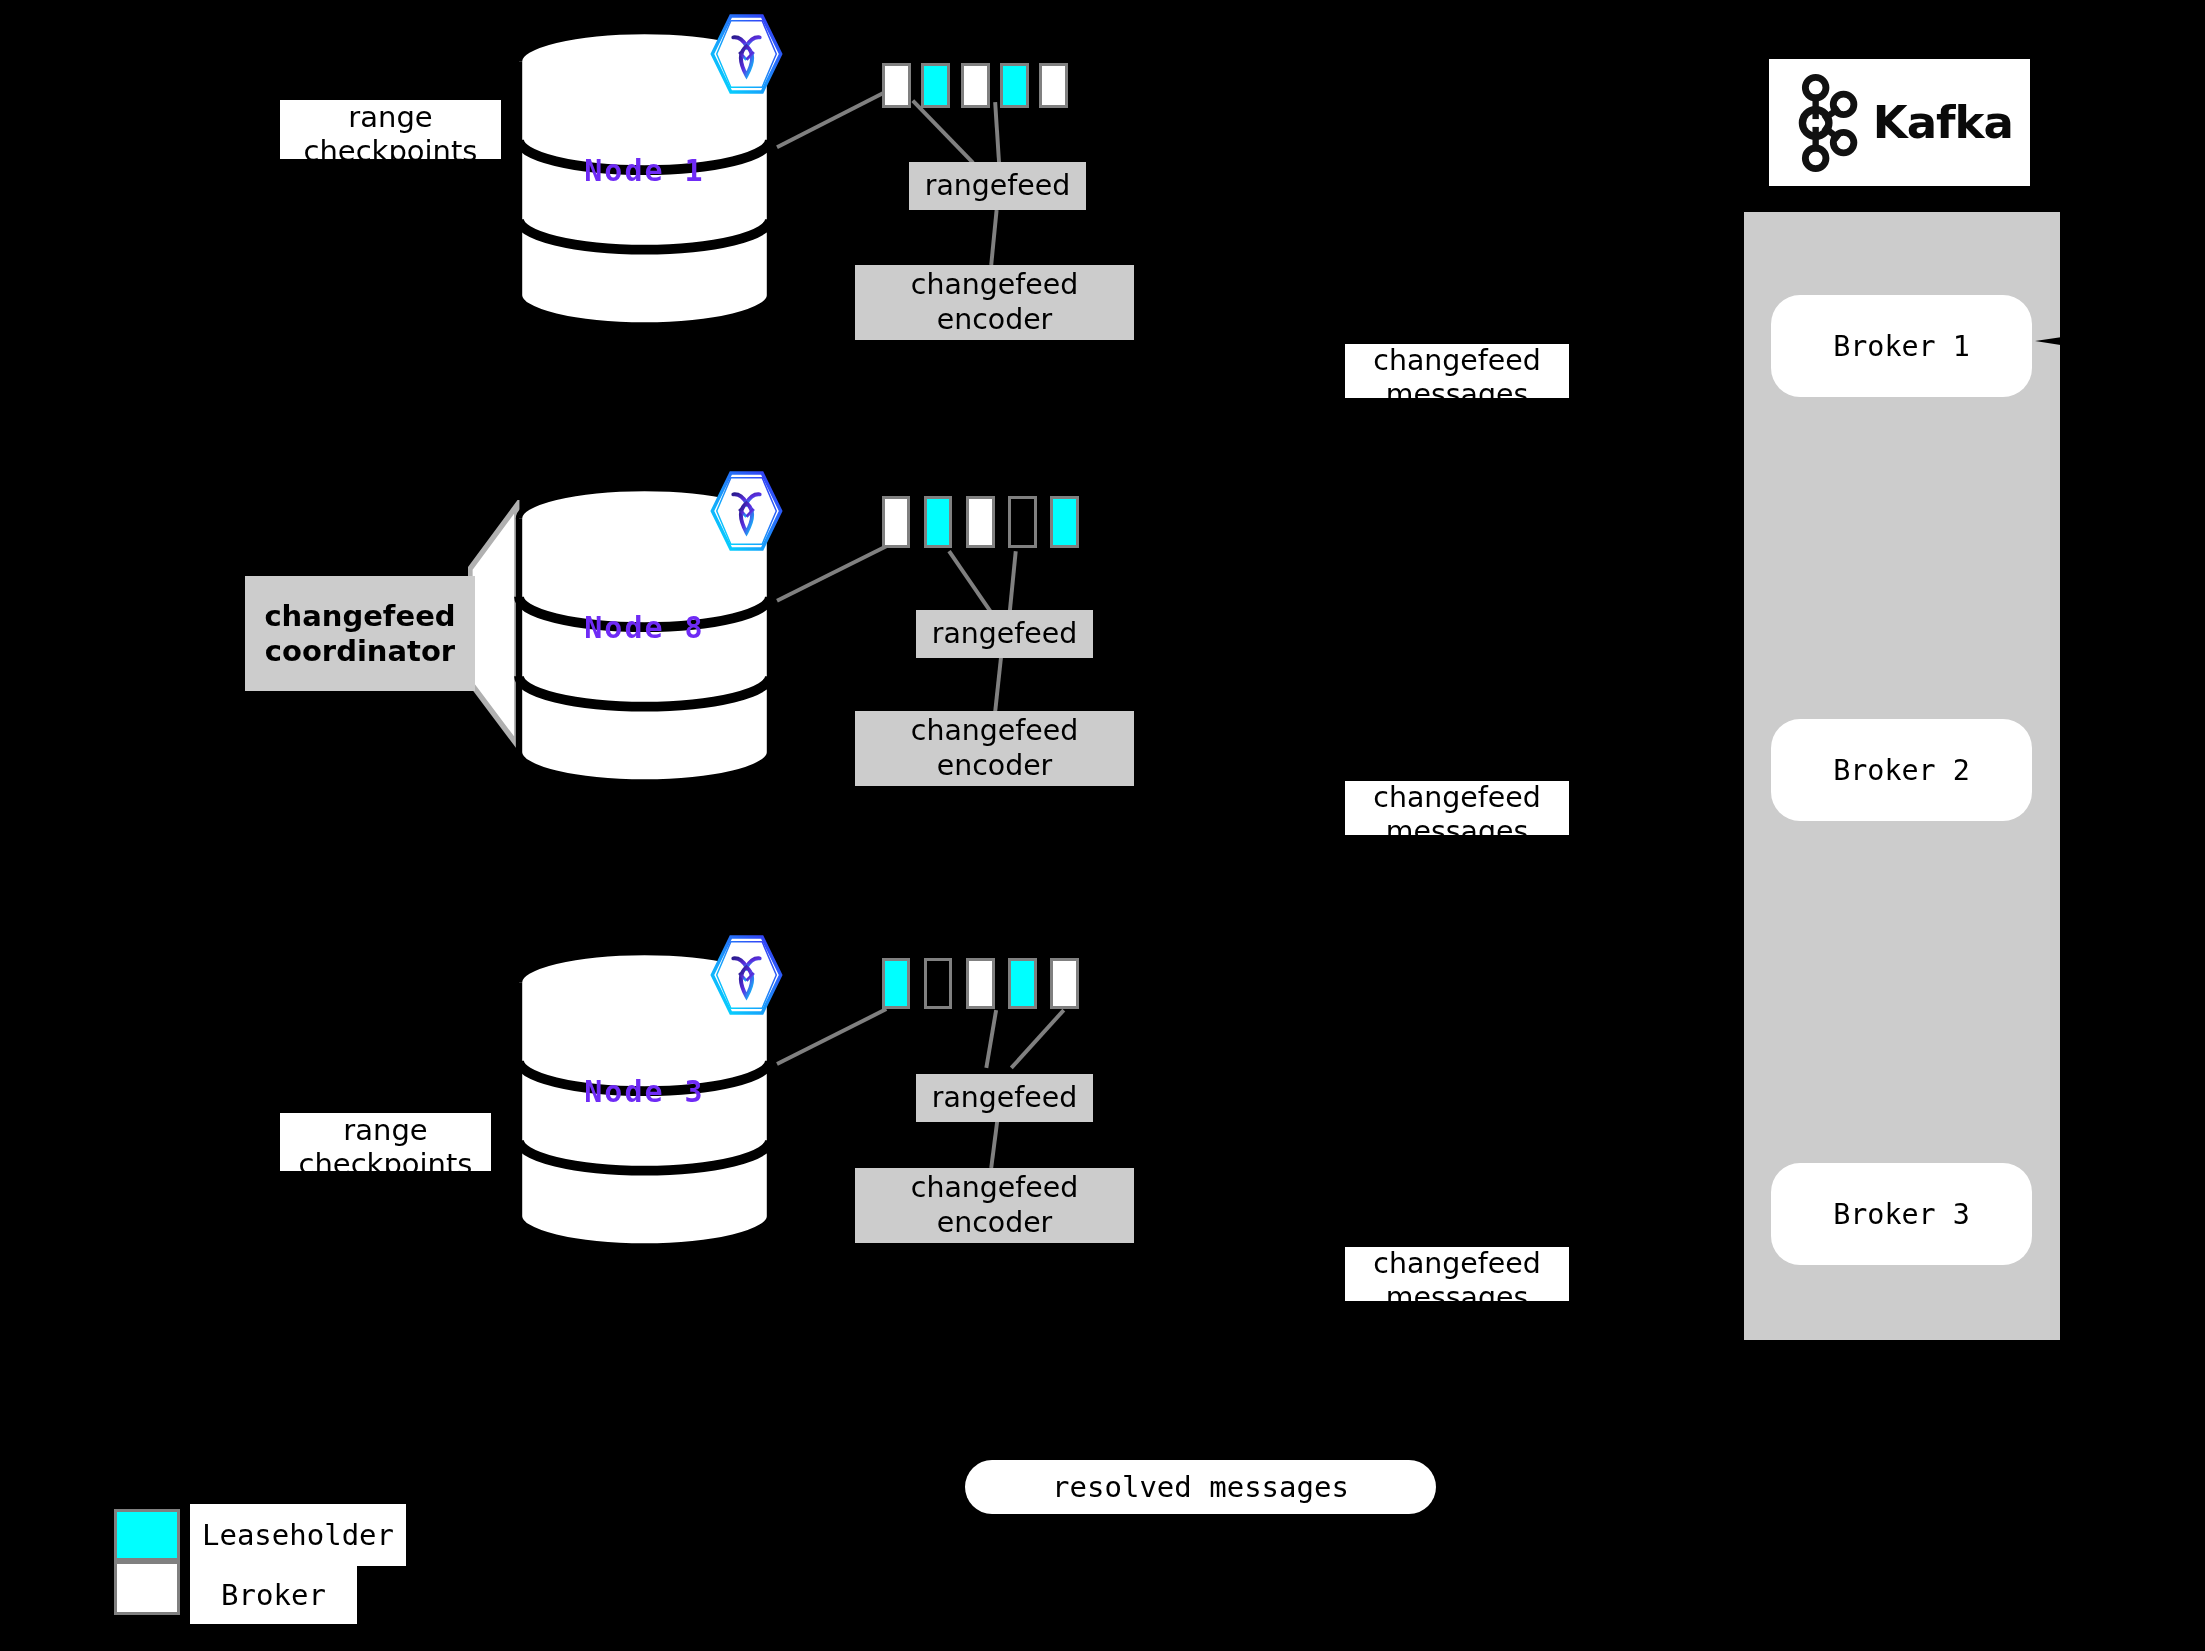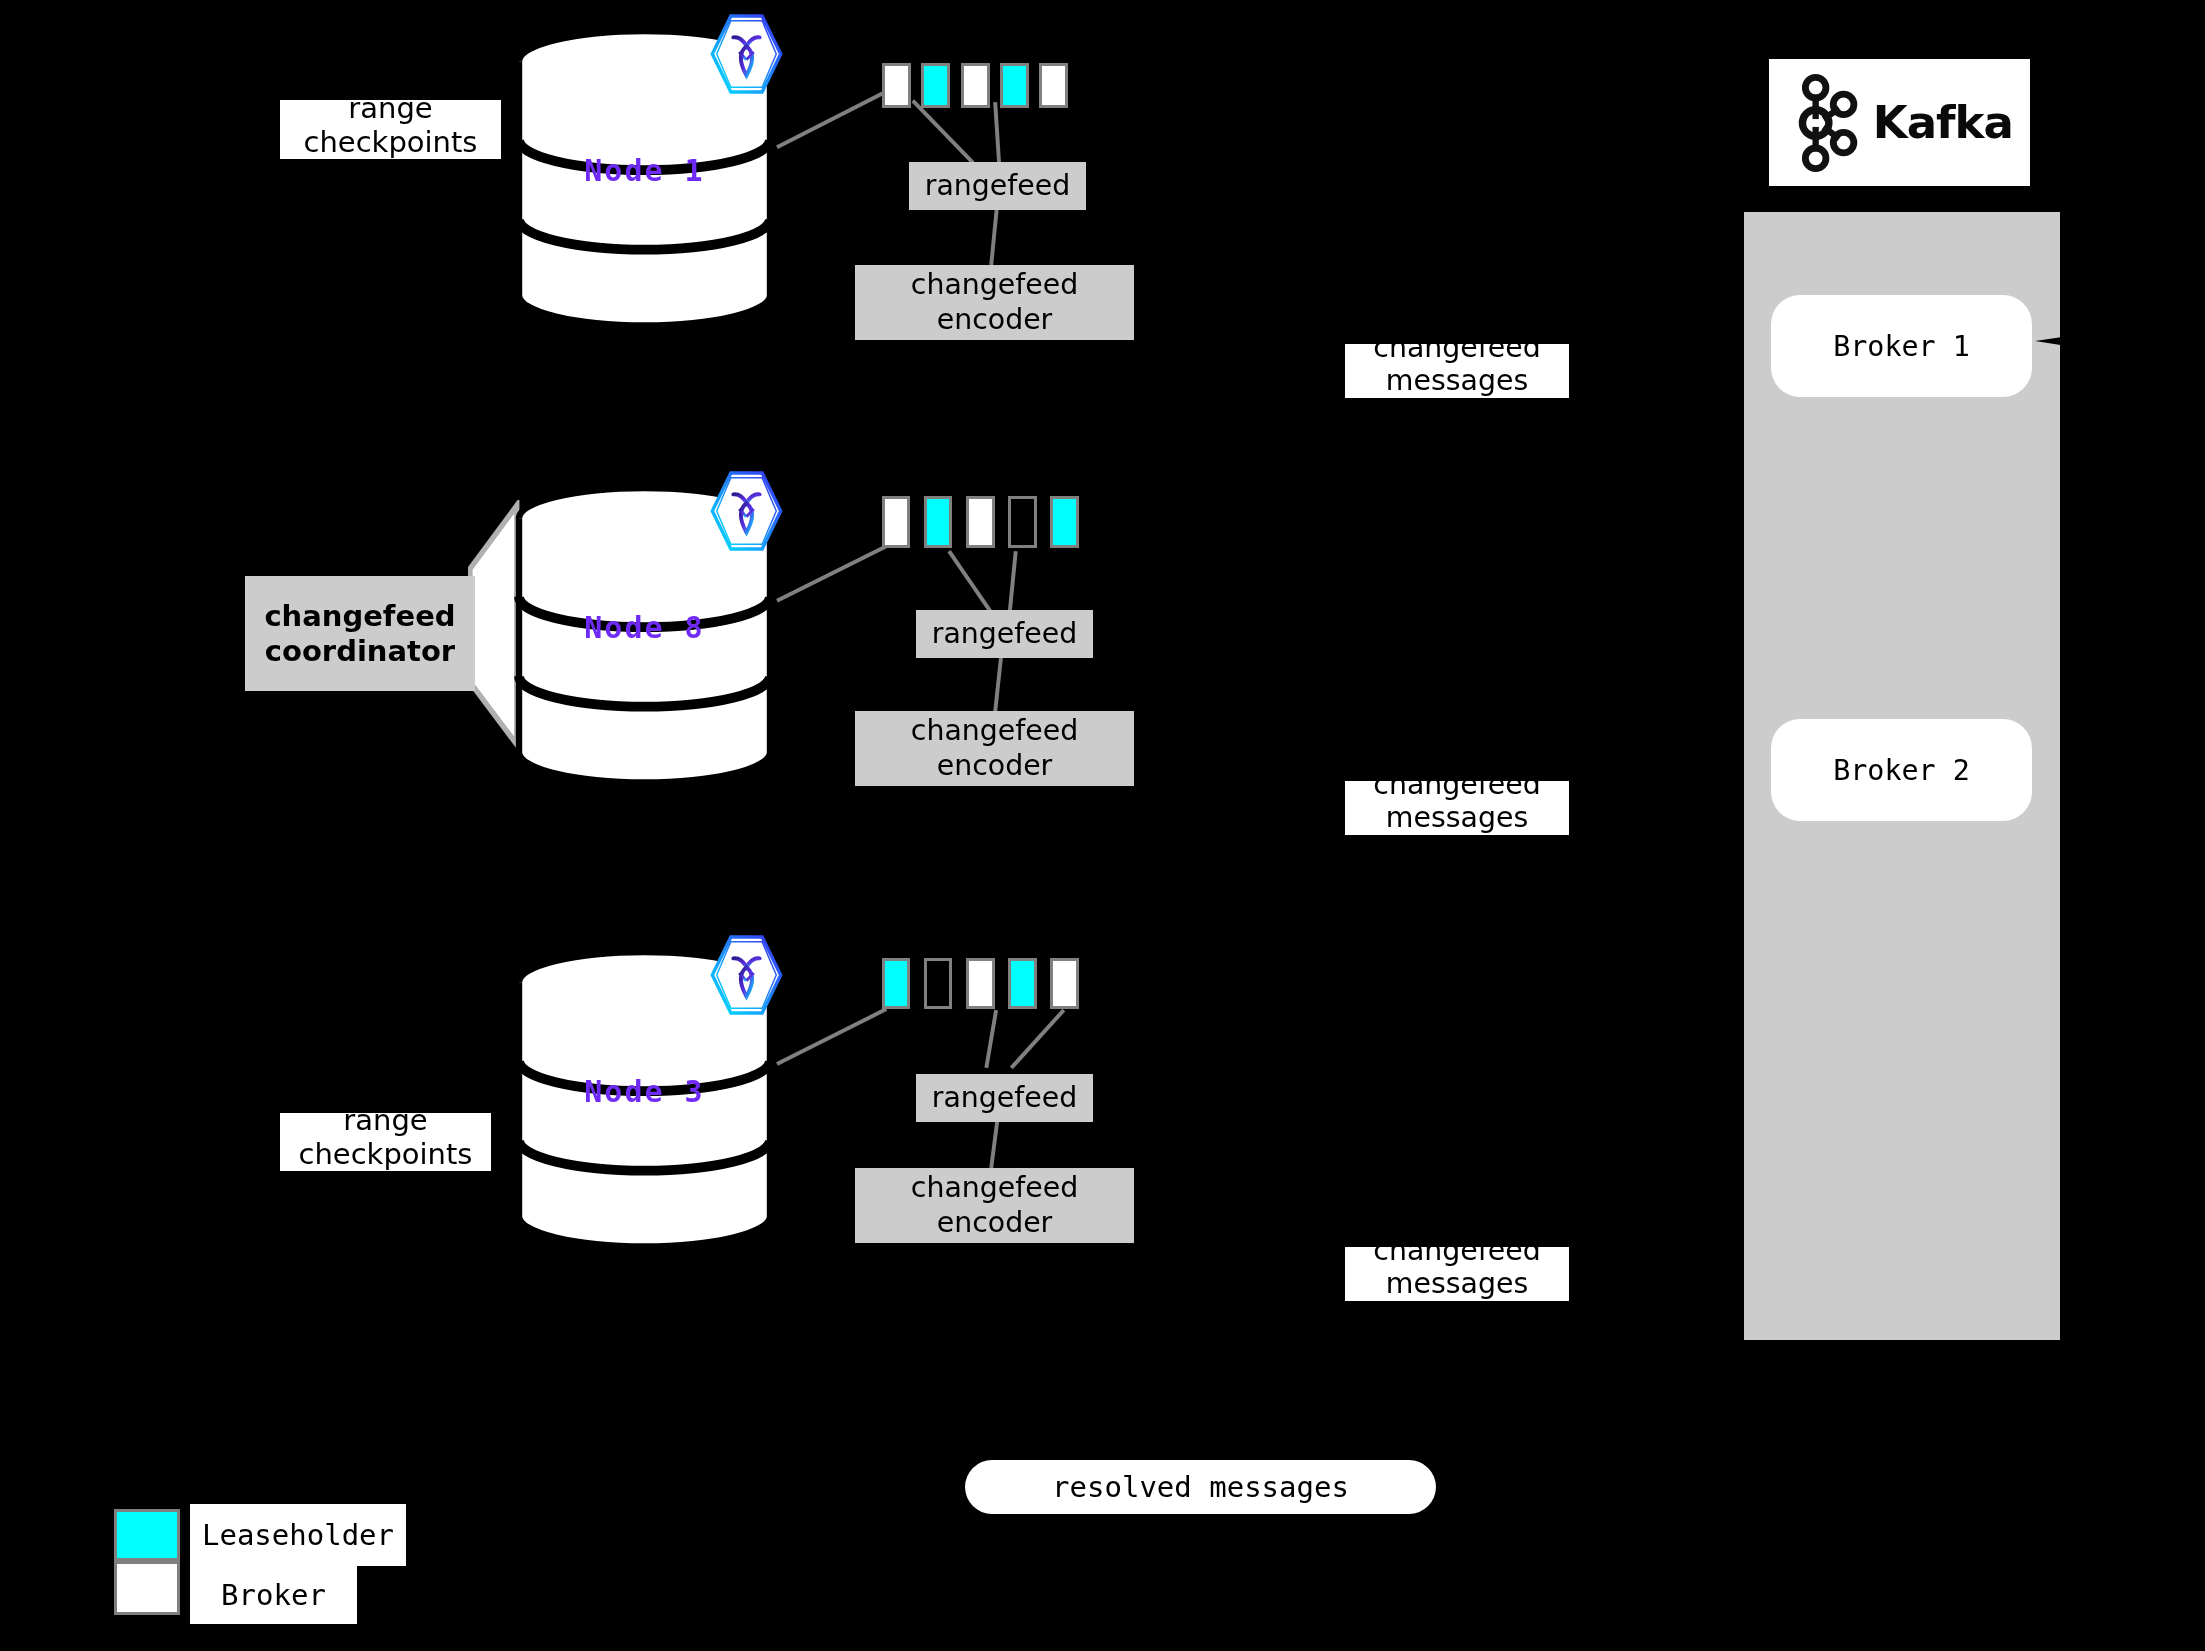--- a/index.html
+++ b/index.html
@@ -3,21 +3,21 @@
 <meta charset="utf-8">
 <style>
   html,body{margin:0;padding:0;background:#000;}
   body{width:2205px;height:1652px;position:relative;overflow:hidden;
        font-family:"DejaVu Sans",sans-serif;}
   .stage{position:absolute;left:0;top:0;width:2205px;height:1652px;}
   .abs{position:absolute;}
 
   
   .chip{background:#fff;color:#000;display:flex;align-items:center;
-        justify-content:flex-end;text-align:center;line-height:1.18;
+        justify-content:flex-start;text-align:center;line-height:1.18;
         font-family:"DejaVu Sans",sans-serif;white-space:nowrap;}
 
   
   .gbox{background:#cccccc;color:#000;display:flex;align-items:center;
         justify-content:center;text-align:center;line-height:1.2;
         font-family:"DejaVu Sans",sans-serif;}
 
   
   .range{box-sizing:border-box;border:3.4px solid #808080;}
   .r-white{background:#ffffff;}
@@ -282,20 +282,21 @@
   </div>
 
   <div class="abs kpanel" style="left:1744px;top:212px;width:316px;height:1128px;"></div>
 
   <svg class="abs" style="left:2035px;top:294px;width:59px;height:1054px;" viewBox="0 0 120 2150" width="59" height="1054">
     <polygon points="52,88 0,96 52,104" fill="#000"></polygon>
   </svg>
 
   <div class="abs broker" style="left:1771px;top:295px;width:261px;height:102px;font-size:28.4px;">Broker 1</div>
   <div class="abs broker" style="left:1771px;top:719px;width:261px;height:102px;font-size:28.4px;">Broker 2</div>
+  <div class="abs broker" style="left:1771px;top:1163px;width:261px;height:102px;font-size:28.4px;">Broker 3</div>
 
   <div class="abs pill" style="left:965px;top:1460px;width:471px;height:54px;font-size:29px;">resolved messages</div>
 
   <div class="abs" style="left:114px;top:1509px;">
 
     <div class="abs legend-sw" style="left:0px;top:0px;width:66px;height:52px;background:#00ffff;"></div>
     <div class="abs legend-lab" style="left:76px;top:-4.9px;width:216px;height:62px;font-size:29px;">Leaseholder</div>
 
     <div class="abs legend-sw" style="left:0px;top:52px;width:66px;height:54px;background:#ffffff;"></div>
     <div class="abs legend-lab" style="left:76px;top:57px;width:167px;height:58px;font-size:29px;">Broker</div>

